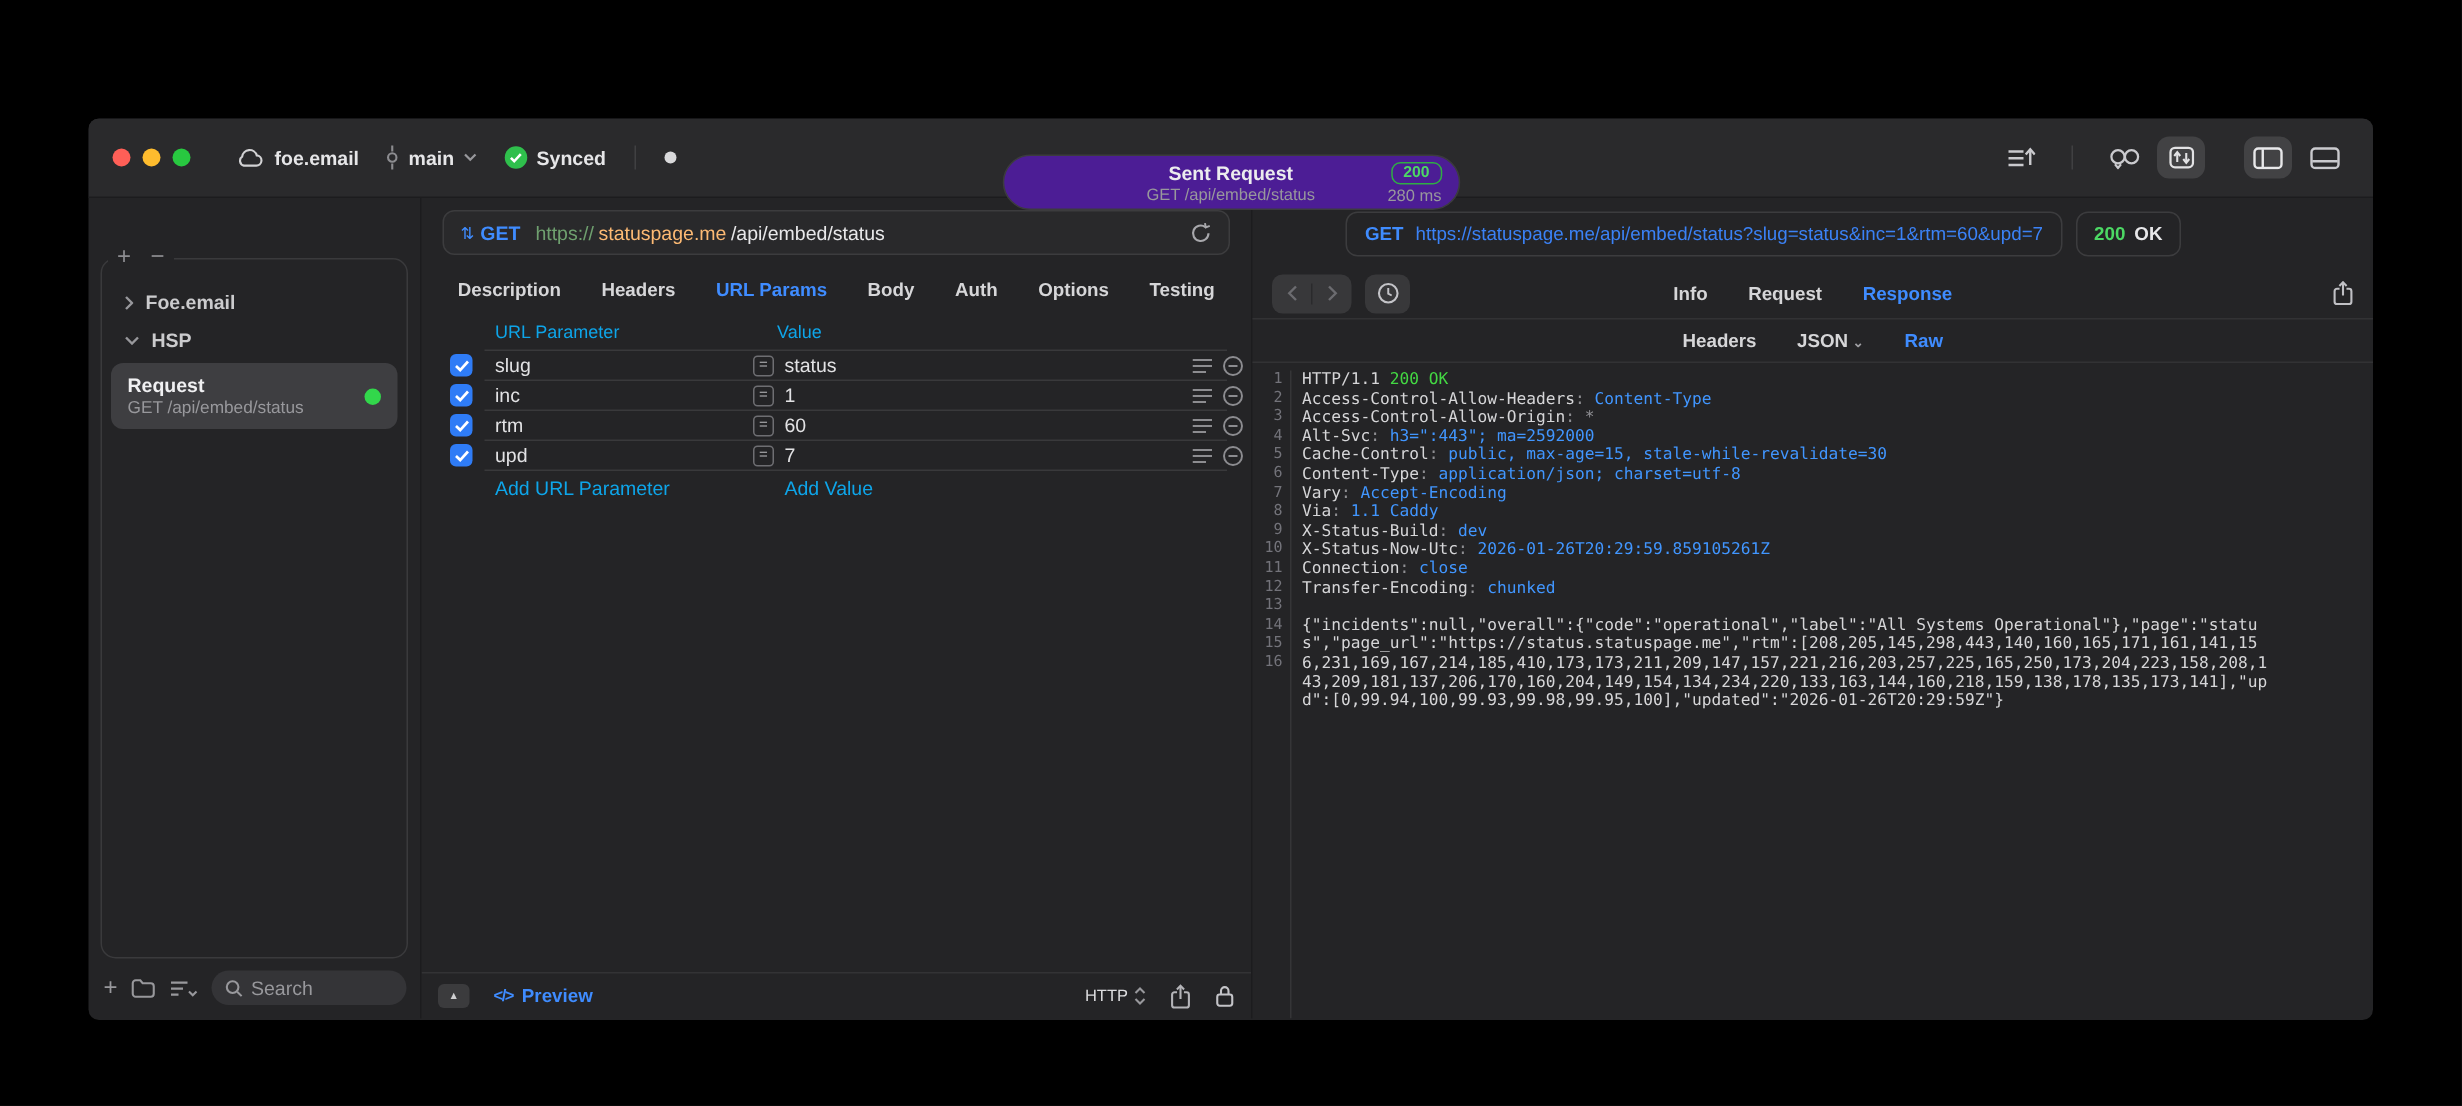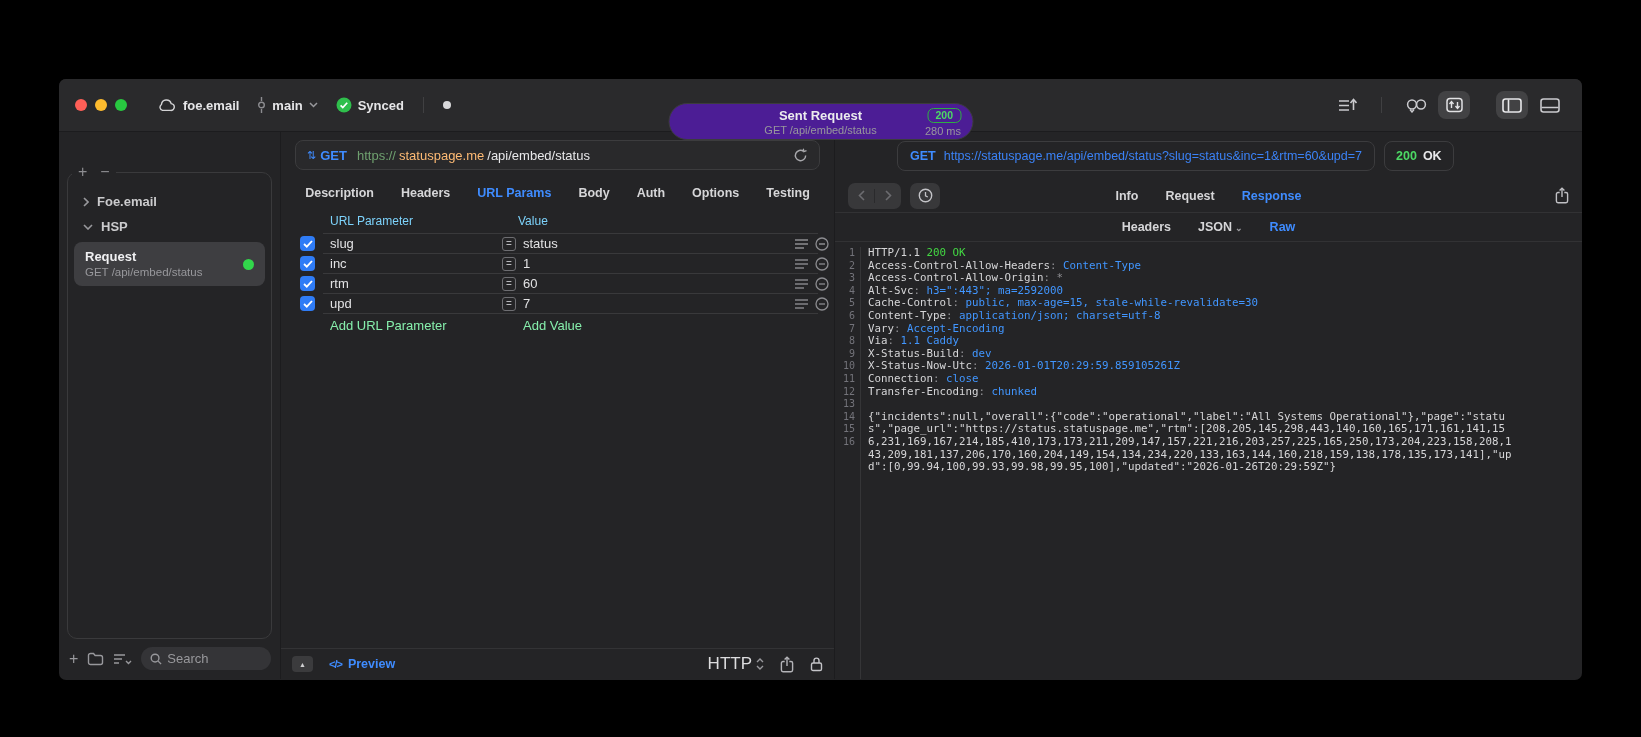--- a/index.html
+++ b/index.html
@@ -52,40 +52,40 @@
   .url-bar { flex:1; height:30px; background:#29292b; border:1px solid #3c3c3e; border-radius:8px; display:flex; align-items:center; padding:0 11px; font-size:13px; gap:3px; }
   .updown-glyph { color:#3f8cff; font-size:11px; margin-right:1px; }
   .method { color:#3f8cff; font-weight:bold; margin-right:7px; }
   .u-scheme { color:#6fa06f; }
   .u-host { color:#fdba74; }
   .u-path { color:#e8e8ea; }
   .url-bar .refresh { margin-left:auto; }
   .tabs-row { height:30px; display:flex; align-items:center; justify-content:center; gap:27px; }
   .tab { font-size:12.5px; color:#d6d6d8; font-weight:bold; }
   .tab.active { color:#3f8cff; }
-  .table-header { height:26px; position:relative; color:#7dd3fc; font-size:12px; }
+  .table-header { height:26px; position:relative; color:#0ea5e9; font-size:12px; }
   .table-header .c1 { position:absolute; left:49px; top:6px; }
   .table-header .c2 { position:absolute; left:237px; top:6px; }
   .hsep { position:absolute; left:42px; right:16px; bottom:0; height:1px; background:#39393b; }
   .param-row { height:20px; position:relative; font-size:13px; }
   .checkbox { position:absolute; left:19px; top:2px; width:15px; height:15px; background:#2f7cf6; border-radius:4px; display:flex; align-items:center; justify-content:center; }
   .p-name { position:absolute; left:49px; top:2px; color:#e2e2e4; }
   .eq-box { position:absolute; left:221px; top:3px; width:14px; height:14px; border:1px solid #6e6e72; border-radius:3px; color:#b8b8bc; font-size:10px; line-height:12px; text-align:center; }
   .p-value { position:absolute; left:242px; top:2px; color:#e2e2e4; }
   .row-icons { position:absolute; right:5px; top:3px; display:flex; align-items:center; gap:7px; }
-  .add-row { height:24px; position:relative; font-size:13px; color:#86efac; }
+  .add-row { height:24px; position:relative; font-size:13px; color:#0ea5e9; }
   .add-row .a1 { position:absolute; left:49px; top:4px; }
   .add-row .a2 { position:absolute; left:242px; top:4px; }
   .mid-body { flex:1; }
   .mid-footer { height:31px; border-top:1px solid #333335; display:flex; align-items:center; padding:0 11px; gap:16px; }
   .console-btn { width:21px; height:16px; background:#3b3b3d; border-radius:4px; display:flex; align-items:center; justify-content:center; color:#cfcfd1; font-size:7px; }
   .preview { display:flex; align-items:center; gap:6px; color:#3f8cff; font-size:12.5px; font-weight:bold; }
   .preview .code-glyph { font-size:11px; letter-spacing:-1px; }
   .mid-footer .spacer { flex:1; }
-  .http-stepper { display:flex; align-items:center; gap:4px; color:#dcdcde; font-size:17px; }
+  .http-stepper { display:flex; align-items:center; gap:4px; color:#dcdcde; font-size:11px; }
 
   
   .resp-url-row { height:47px; display:flex; align-items:center; padding-left:62px; gap:9px; }
   .resp-url-box { height:30px; border:1px solid #3c3c3e; border-radius:8px; display:flex; align-items:center; padding:0 12px; gap:8px; font-size:12.5px; }
   .resp-url-box .m { color:#3f8cff; font-weight:bold; }
   .resp-url-box .u { color:#3b82f6; }
   .resp-status-box { height:30px; border:1px solid #3c3c3e; border-radius:8px; display:flex; align-items:center; padding:0 11px; gap:6px; font-size:12.5px; font-weight:bold; }
   .resp-status-box .c { color:#4cd964; }
   .resp-status-box .t { color:#e8e8ea; }
   .resp-nav-row { height:34px; display:flex; align-items:center; padding:0 13px; border-bottom:1px solid #323234; position:relative; }
@@ -517,21 +517,21 @@
         <div class="code-lines" id="code-lines">
             <div class="code-line"><span class="plain">HTTP/1.1 </span><span class="green">200 OK</span></div>
             <div class="code-line"><span class="plain">Access-Control-Allow-Headers</span><span class="dim">: </span><span class="blue">Content-Type</span></div>
             <div class="code-line"><span class="plain">Access-Control-Allow-Origin</span><span class="dim">: </span><span class="dim">*</span></div>
             <div class="code-line"><span class="plain">Alt-Svc</span><span class="dim">: </span><span class="blue">h3=":443"; ma=2592000</span></div>
             <div class="code-line"><span class="plain">Cache-Control</span><span class="dim">: </span><span class="blue">public, max-age=15, stale-while-revalidate=30</span></div>
             <div class="code-line"><span class="plain">Content-Type</span><span class="dim">: </span><span class="blue">application/json; charset=utf-8</span></div>
             <div class="code-line"><span class="plain">Vary</span><span class="dim">: </span><span class="blue">Accept-Encoding</span></div>
             <div class="code-line"><span class="plain">Via</span><span class="dim">: </span><span class="blue">1.1 Caddy</span></div>
             <div class="code-line"><span class="plain">X-Status-Build</span><span class="dim">: </span><span class="blue">dev</span></div>
-            <div class="code-line"><span class="plain">X-Status-Now-Utc</span><span class="dim">: </span><span class="blue">2026-01-01T20:29:59.859105261Z</span></div>
+            <div class="code-line"><span class="plain">X-Status-Now-Utc</span><span class="dim">: </span><span class="blue">2026-01-26T20:29:59.859105261Z</span></div>
             <div class="code-line"><span class="plain">Connection</span><span class="dim">: </span><span class="blue">close</span></div>
             <div class="code-line"><span class="plain">Transfer-Encoding</span><span class="dim">: </span><span class="blue">chunked</span></div>
             <div class="code-line">&nbsp;</div>
             <div class="code-line"><span class="plain">{"incidents":null,"overall":{"code":"operational","label":"All Systems Operational"},"page":"status","page_url":"https://status.statuspage.me","rtm":[208,205,145,298,443,140,160,165,171,161,141,156,231,169,167,214,185,410,173,173,211,209,147,157,221,216,203,257,225,165,250,173,204,223,158,208,143,209,181,137,206,170,160,204,149,154,134,234,220,133,163,144,160,218,159,138,178,135,173,141],"upd":[0,99.94,100,99.93,99.98,99.95,100],"updated":"2026-01-26T20:29:59Z"}</span></div>
           </div>
       </div>
     </div>
 
   </div>
 </div>

